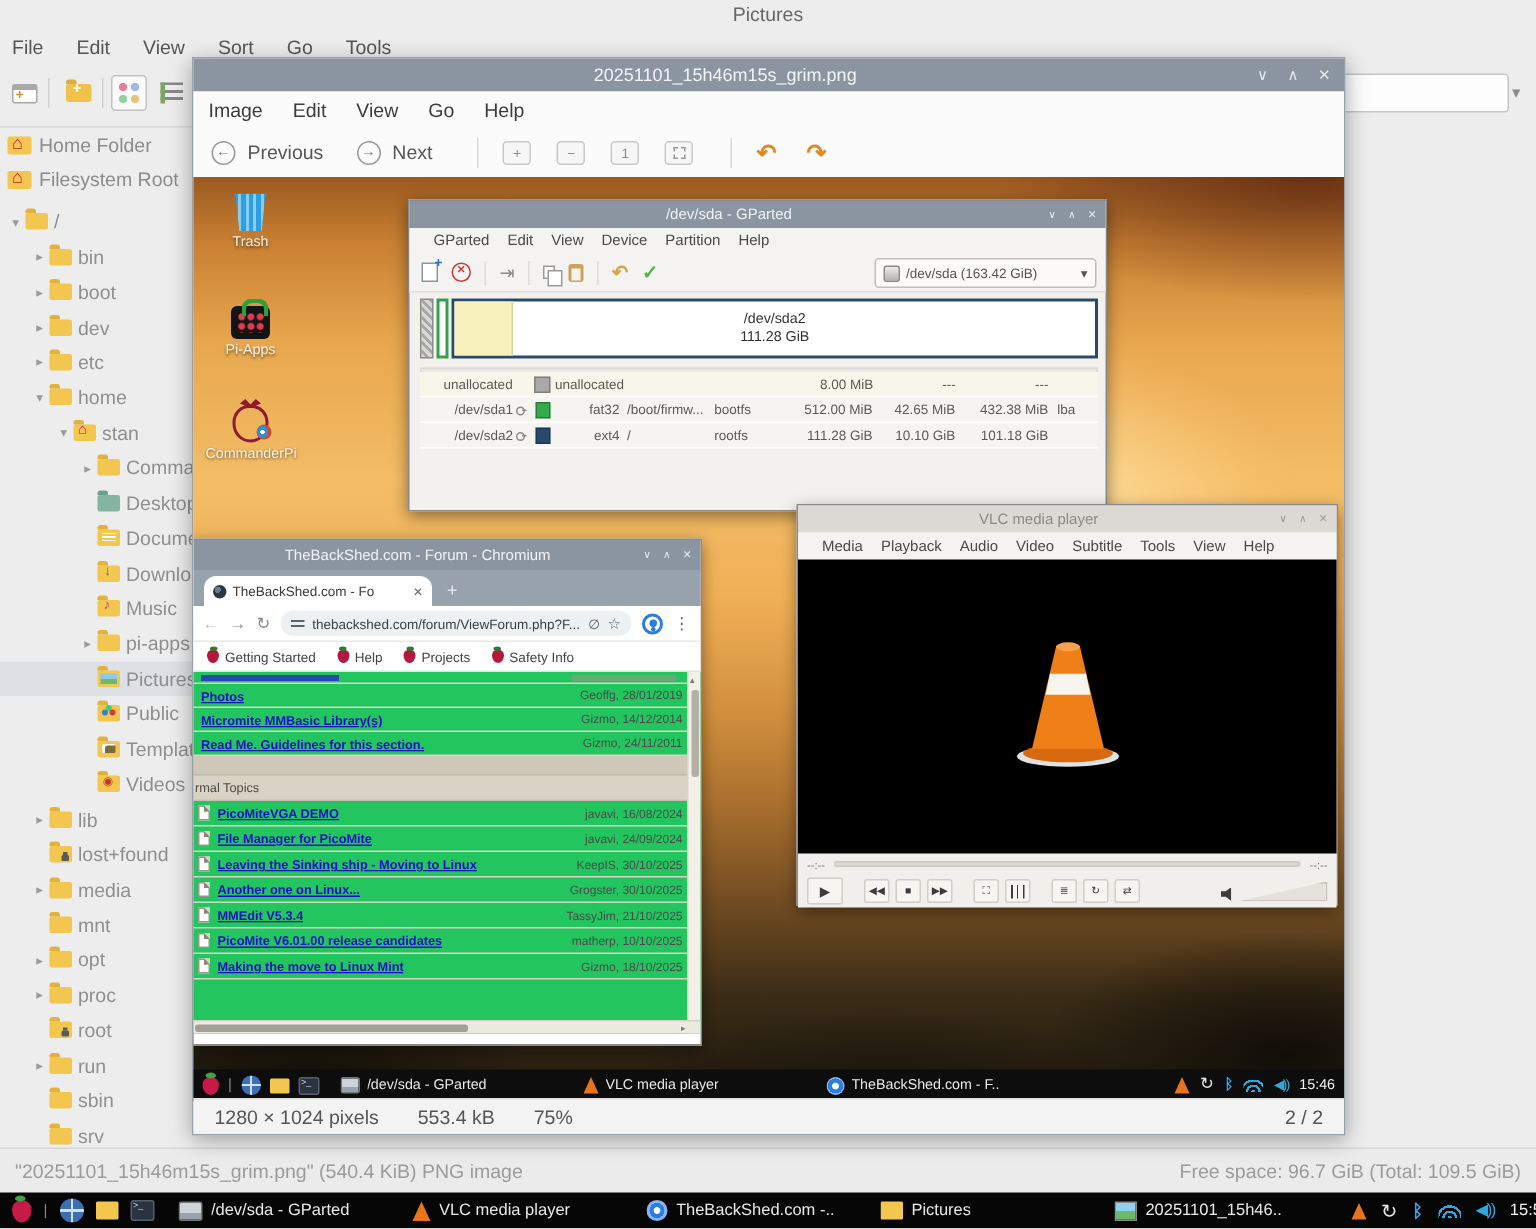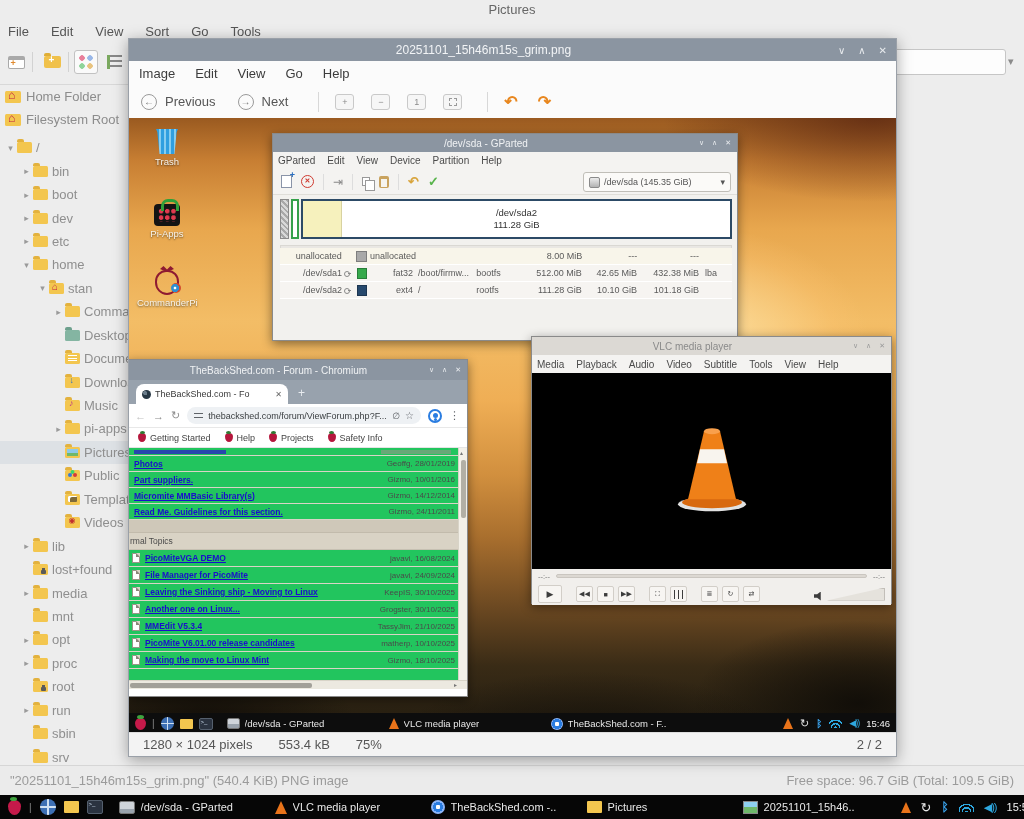--- a/index.html
+++ b/index.html
@@ -105,21 +105,21 @@
   .cmdpi-ic::before{content:"";position:absolute;top:-6px;left:3px;width:14px;height:6px;background:#8e1a32;
       clip-path:polygon(0 50%,25% 0,50% 60%,75% 0,100% 50%,50% 100%);}
   .cmdpi-ic::after{content:"";position:absolute;right:-4px;bottom:0;width:10px;height:10px;border-radius:50%;
       background:radial-gradient(circle at 40% 50%,#fff 1.5px,#2f8fd0 1.6px 4px,#d04a2f 4px);}
 
   
   .iwin{position:absolute;box-shadow:0 3px 10px rgba(0,0,0,.45);border:1px solid #8a8a8a;background:#f2f1ee;}
   .ititle{height:18px;background:#8b95a1;display:flex;align-items:center;}
   .ititle .ttext{flex:1;text-align:center;color:#f0f2f4;font-size:10px;}
   .ititle .winctl{gap:8px;padding-right:6px;font-size:7px;}
-  .imenu{display:flex;gap:12px;align-items:center;height:17px;padding-left:5px;font-size:10px;color:#4a4a4a;background:#f4f3f1;}
+  .imenu{display:flex;gap:12px;align-items:center;height:17px;padding-left:16px;font-size:10px;color:#4a4a4a;background:#f4f3f1;}
 
   
   #gparted{left:143px;top:15px;width:466px;height:208px;}
   #gp-toolbar{position:relative;height:26px;display:flex;align-items:center;gap:9px;padding-left:8px;background:#f4f3f1;border-bottom:1px solid #e0ded9;}
   .gp-doc{position:relative;width:11px;height:13px;background:#fff;border:1px solid #8a94a8;}
   .gp-doc::after{content:"+";position:absolute;right:-4px;top:-6px;color:#2a6fc0;font-weight:bold;font-size:9px;}
   .gp-del{width:13px;height:13px;border:1.5px solid #cf3a30;border-radius:50%;color:#cf3a30;font-size:7px;line-height:10px;text-align:center;font-weight:bold;}
   .gp-glyph{font-size:12px;color:#8a8a8a;}
   .gp-undo{font-size:13px;color:#d8a43c;font-weight:bold;}
   .gp-check{font-size:13px;color:#58b44c;font-weight:bold;}
@@ -586,21 +586,21 @@
           <span class="gp-sep"></span>
           <span class="gp-glyph">⇥</span>
           <span class="gp-sep"></span>
           <span class="copyic"></span>
           <span class="pasteic"></span>
           <span class="gp-sep"></span>
           <span class="gp-undo">↶</span>
           <span class="gp-check">✓</span>
           <span id="gp-device">
             <span class="diskic"></span>
-            <span class="nw">/dev/sda (145.35 GiB)</span>
+            <span class="nw">/dev/sda (163.42 GiB)</span>
             <span style="margin-left:auto">▾</span>
           </span>
         </div>
         <div id="gp-barzone">
           <span class="seg-un"></span>
           <span class="seg-s1"></span>
           <span class="seg-s2">
             <span style="z-index:1">/dev/sda2</span>
             <span style="z-index:1">111.28 GiB</span>
           </span>
@@ -721,24 +721,20 @@
               <span class="cl1"></span>
               <span class="cl2"></span>
             </div>
           <div>
 
               <div class="frow">
                 <a class="flink">Photos</a>
                 <span class="fmeta">Geoffg, 28/01/2019</span>
               </div>
 
-              <div class="frow">
-                <a class="flink">Part suppliers.</a>
-                <span class="fmeta">Gizmo, 10/01/2016</span>
-              </div>
 
               <div class="frow">
                 <a class="flink">Micromite MMBasic Library(s)</a>
                 <span class="fmeta">Gizmo, 14/12/2014</span>
               </div>
 
               <div class="frow">
                 <a class="flink">Read Me. Guidelines for this section.</a>
                 <span class="fmeta">Gizmo, 24/11/2011</span>
               </div>

